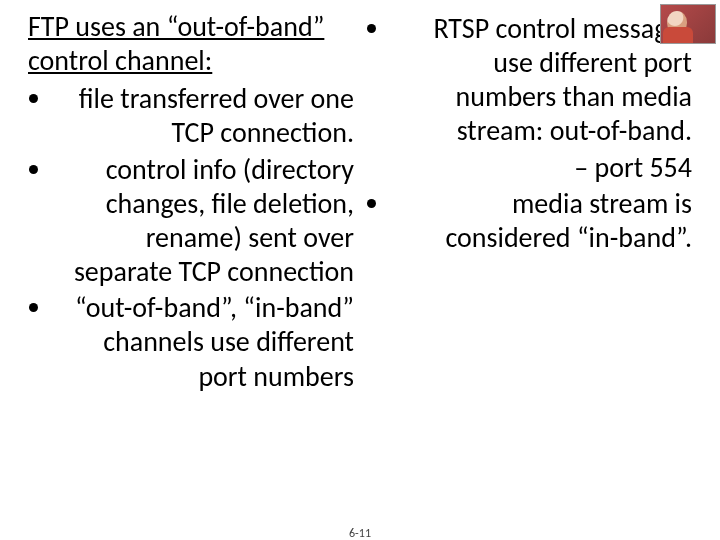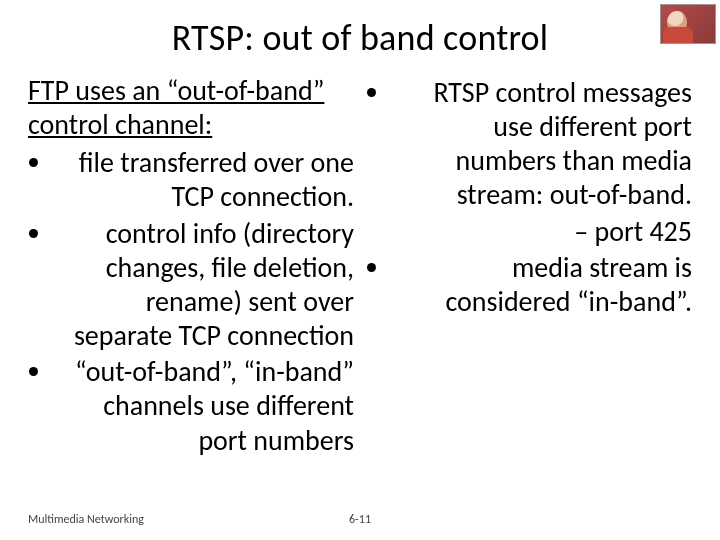--- a/index.html
+++ b/index.html
@@ -21,47 +21,45 @@
   .footer .left { flex: 0 0 auto; }
   .footer .center { position: absolute; left: 50%; transform: translateX(-50%); }
 </style>
 </head>
 <body>
 
 <div class="slide">
 
   <div class="corner-img"></div>
 
-  <h1 class="title">RTSP: out of band control</h1>
 
   <div class="cols">
 
     <div class="col">
       <div class="heading-block">
         <span class="heading">FTP uses an “out-of-band” control channel:</span>
       </div>
       <ul class="bullets">
         <li>file transferred over one TCP connection.</li>
         <li>control info (directory changes, file deletion, rename) sent over separate TCP connection</li>
         <li>&nbsp;“out-of-band”, “in-band” channels use different port numbers</li>
       </ul>
     </div>
 
     <div class="col">
       <ul class="bullets">
         <li>
           <span>&nbsp;RTSP control messages use different port numbers than media stream: out-of-band.</span>
           <ul class="dash">
-            <li>port 425</li>
+            <li>port 554</li>
           </ul>
         </li>
         <li>media stream is considered “in-band”.</li>
       </ul>
     </div>
 
   </div>
 
   <div class="footer">
-    <span class="left">Multimedia Networking</span>
     <span class="center">6-11</span>
   </div>
 
 </div>
 
 </body></html>

